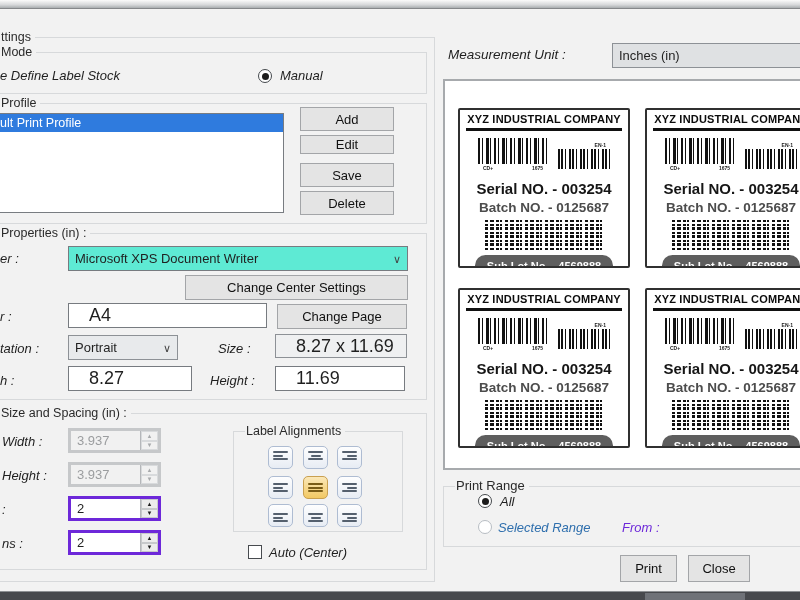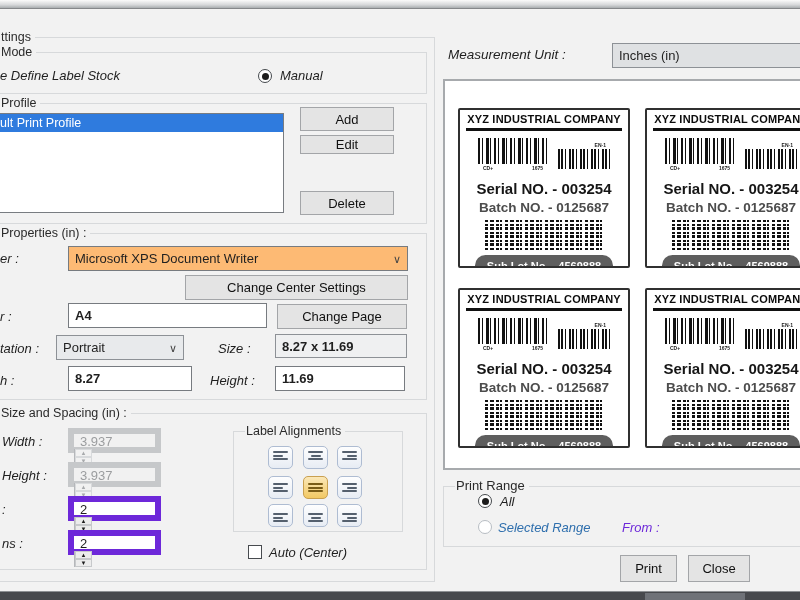--- a/index.html
+++ b/index.html
@@ -16,28 +16,28 @@
   .bottom-thumb{left:645px;top:593px;width:100px;height:7px;background:#6f7278;}
   
   .gbox{border:1px solid #d7d9db;background:transparent;}
   .glabel{position:absolute;background:#f2f2f2;padding:0 4px 0 1px;font-size:12.5px;color:#2a2a2a;white-space:nowrap;line-height:14px;}
   
   .lbl{font-size:13px;color:#1f1f1f;white-space:nowrap;font-style:italic;}
   .btn{display:flex;align-items:center;justify-content:center;
     background:#e4e4e4;border:1px solid #a3a5a8;font-size:13px;color:#111;
     box-sizing:border-box;cursor:default;}
   .field{background:#fff;border:1px solid #777b80;box-sizing:border-box;
-    font-size:13px;display:flex;align-items:center;padding:0 6px;white-space:nowrap;overflow:hidden;font-weight:bold;}
+    font-size:18px;display:flex;align-items:center;padding:0 20px;white-space:nowrap;overflow:hidden;}
   .field.readonly{background:#eff0f1;border-color:#8d9196;}
-  .combo{background:#fdba74;border:1px solid #777b80;box-sizing:border-box;
+  .combo{background:#5eead4;border:1px solid #777b80;box-sizing:border-box;
     font-size:13px;display:flex;align-items:center;padding:0 6px;justify-content:space-between;white-space:nowrap;}
   .combo.gray{background:#e8eaec;border-color:#8d9196;}
   .chev{font-size:11px;color:#444;line-height:10px;}
   
-  .spin{box-sizing:border-box;border:6px solid #6d28d9;background:#fff;display:flex;flex-direction:column;}
+  .spin{box-sizing:border-box;border:3px solid #6d28d9;background:#fff;display:flex;}
   .spin .val{flex:1;font-size:13px;display:flex;align-items:center;padding-left:6px;}
   .spin .udwrap{width:17px;border-left:1px solid #b5b7ba;display:flex;flex-direction:column;}
   .spin .ud{flex:1;display:flex;align-items:center;justify-content:center;font-size:6px;color:#1d1d1d;background:#ececec;border:1px solid #c7c9cb;box-sizing:border-box;}
   .spin.disabled{background:#f1f1f1;border-color:#c6c8ca;}
   .spin.disabled .val{color:#9b9d9f;}
   .spin.disabled .ud{color:#a8aaac;background:#f1f1f1;border-color:#d8dadc;}
   
   .radio{width:14px;height:14px;border-radius:50%;border:1px solid #45494d;background:#fff;box-sizing:border-box;display:flex;align-items:center;justify-content:center;}
   .radio.sel::after{content:"";width:7px;height:7px;border-radius:50%;background:#1c1c1c;}
   .radio.faint{border-color:#b7bdc3;}
@@ -101,38 +101,39 @@
   <div class="abs radio sel" style="left:258px;top:69px;"></div>
   <div class="abs lbl" style="left:280px;top:68px;">Manual</div>
 
   <div class="abs gbox" style="left:-12px;top:103px;width:437px;height:119px;"></div>
   <div class="glabel" style="left:0;top:96px;">Profile</div>
   <div class="abs listbox" style="left:-4px;top:113px;width:288px;height:100px;">
     <div class="listrow-sel">ult Print Profile</div>
   </div>
   <div class="abs btn" style="left:300px;top:107px;width:94px;height:24px;">Add</div>
   <div class="abs btn" style="left:300px;top:135px;width:94px;height:19px;">Edit</div>
+  <div class="abs btn" style="left:300px;top:163px;width:94px;height:24px;">Save</div>
   <div class="abs btn" style="left:300px;top:191px;width:94px;height:24px;">Delete</div>
 
   <div class="abs gbox" style="left:-12px;top:233px;width:437px;height:165px;"></div>
   <div class="glabel" style="left:0;top:226px;">Properties (in) :</div>
 
   <div class="abs lbl" style="left:0;top:251px;">er :</div>
   <div class="abs combo" style="left:68px;top:246px;width:340px;height:25px;">
     <span>Microsoft XPS Document Writer</span>
     <span class="chev">∨</span>
   </div>
   <div class="abs btn" style="left:185px;top:275px;width:223px;height:25px;">Change Center Settings</div>
 
   <div class="abs lbl" style="left:0;top:309px;">r :</div>
   <div class="abs field" style="left:68px;top:303px;width:199px;height:25px;">A4</div>
   <div class="abs btn" style="left:277px;top:304px;width:130px;height:25px;">Change Page</div>
 
   <div class="abs lbl" style="left:0;top:341px;">tation :</div>
-  <div class="abs combo gray" style="left:56px;top:335px;width:128px;height:25px;">
+  <div class="abs combo gray" style="left:68px;top:335px;width:110px;height:25px;">
     <span>Portrait</span>
     <span class="chev">∨</span>
   </div>
   <div class="abs lbl" style="left:218px;top:341px;">Size :</div>
   <div class="abs field readonly" style="left:275px;top:334px;width:132px;height:24px;">8.27 x 11.69</div>
 
   <div class="abs lbl" style="left:0;top:373px;">h :</div>
   <div class="abs field" style="left:68px;top:366px;width:124px;height:25px;">8.27</div>
   <div class="abs lbl" style="left:210px;top:373px;">Height :</div>
   <div class="abs field" style="left:275px;top:366px;width:130px;height:25px;">11.69</div>

